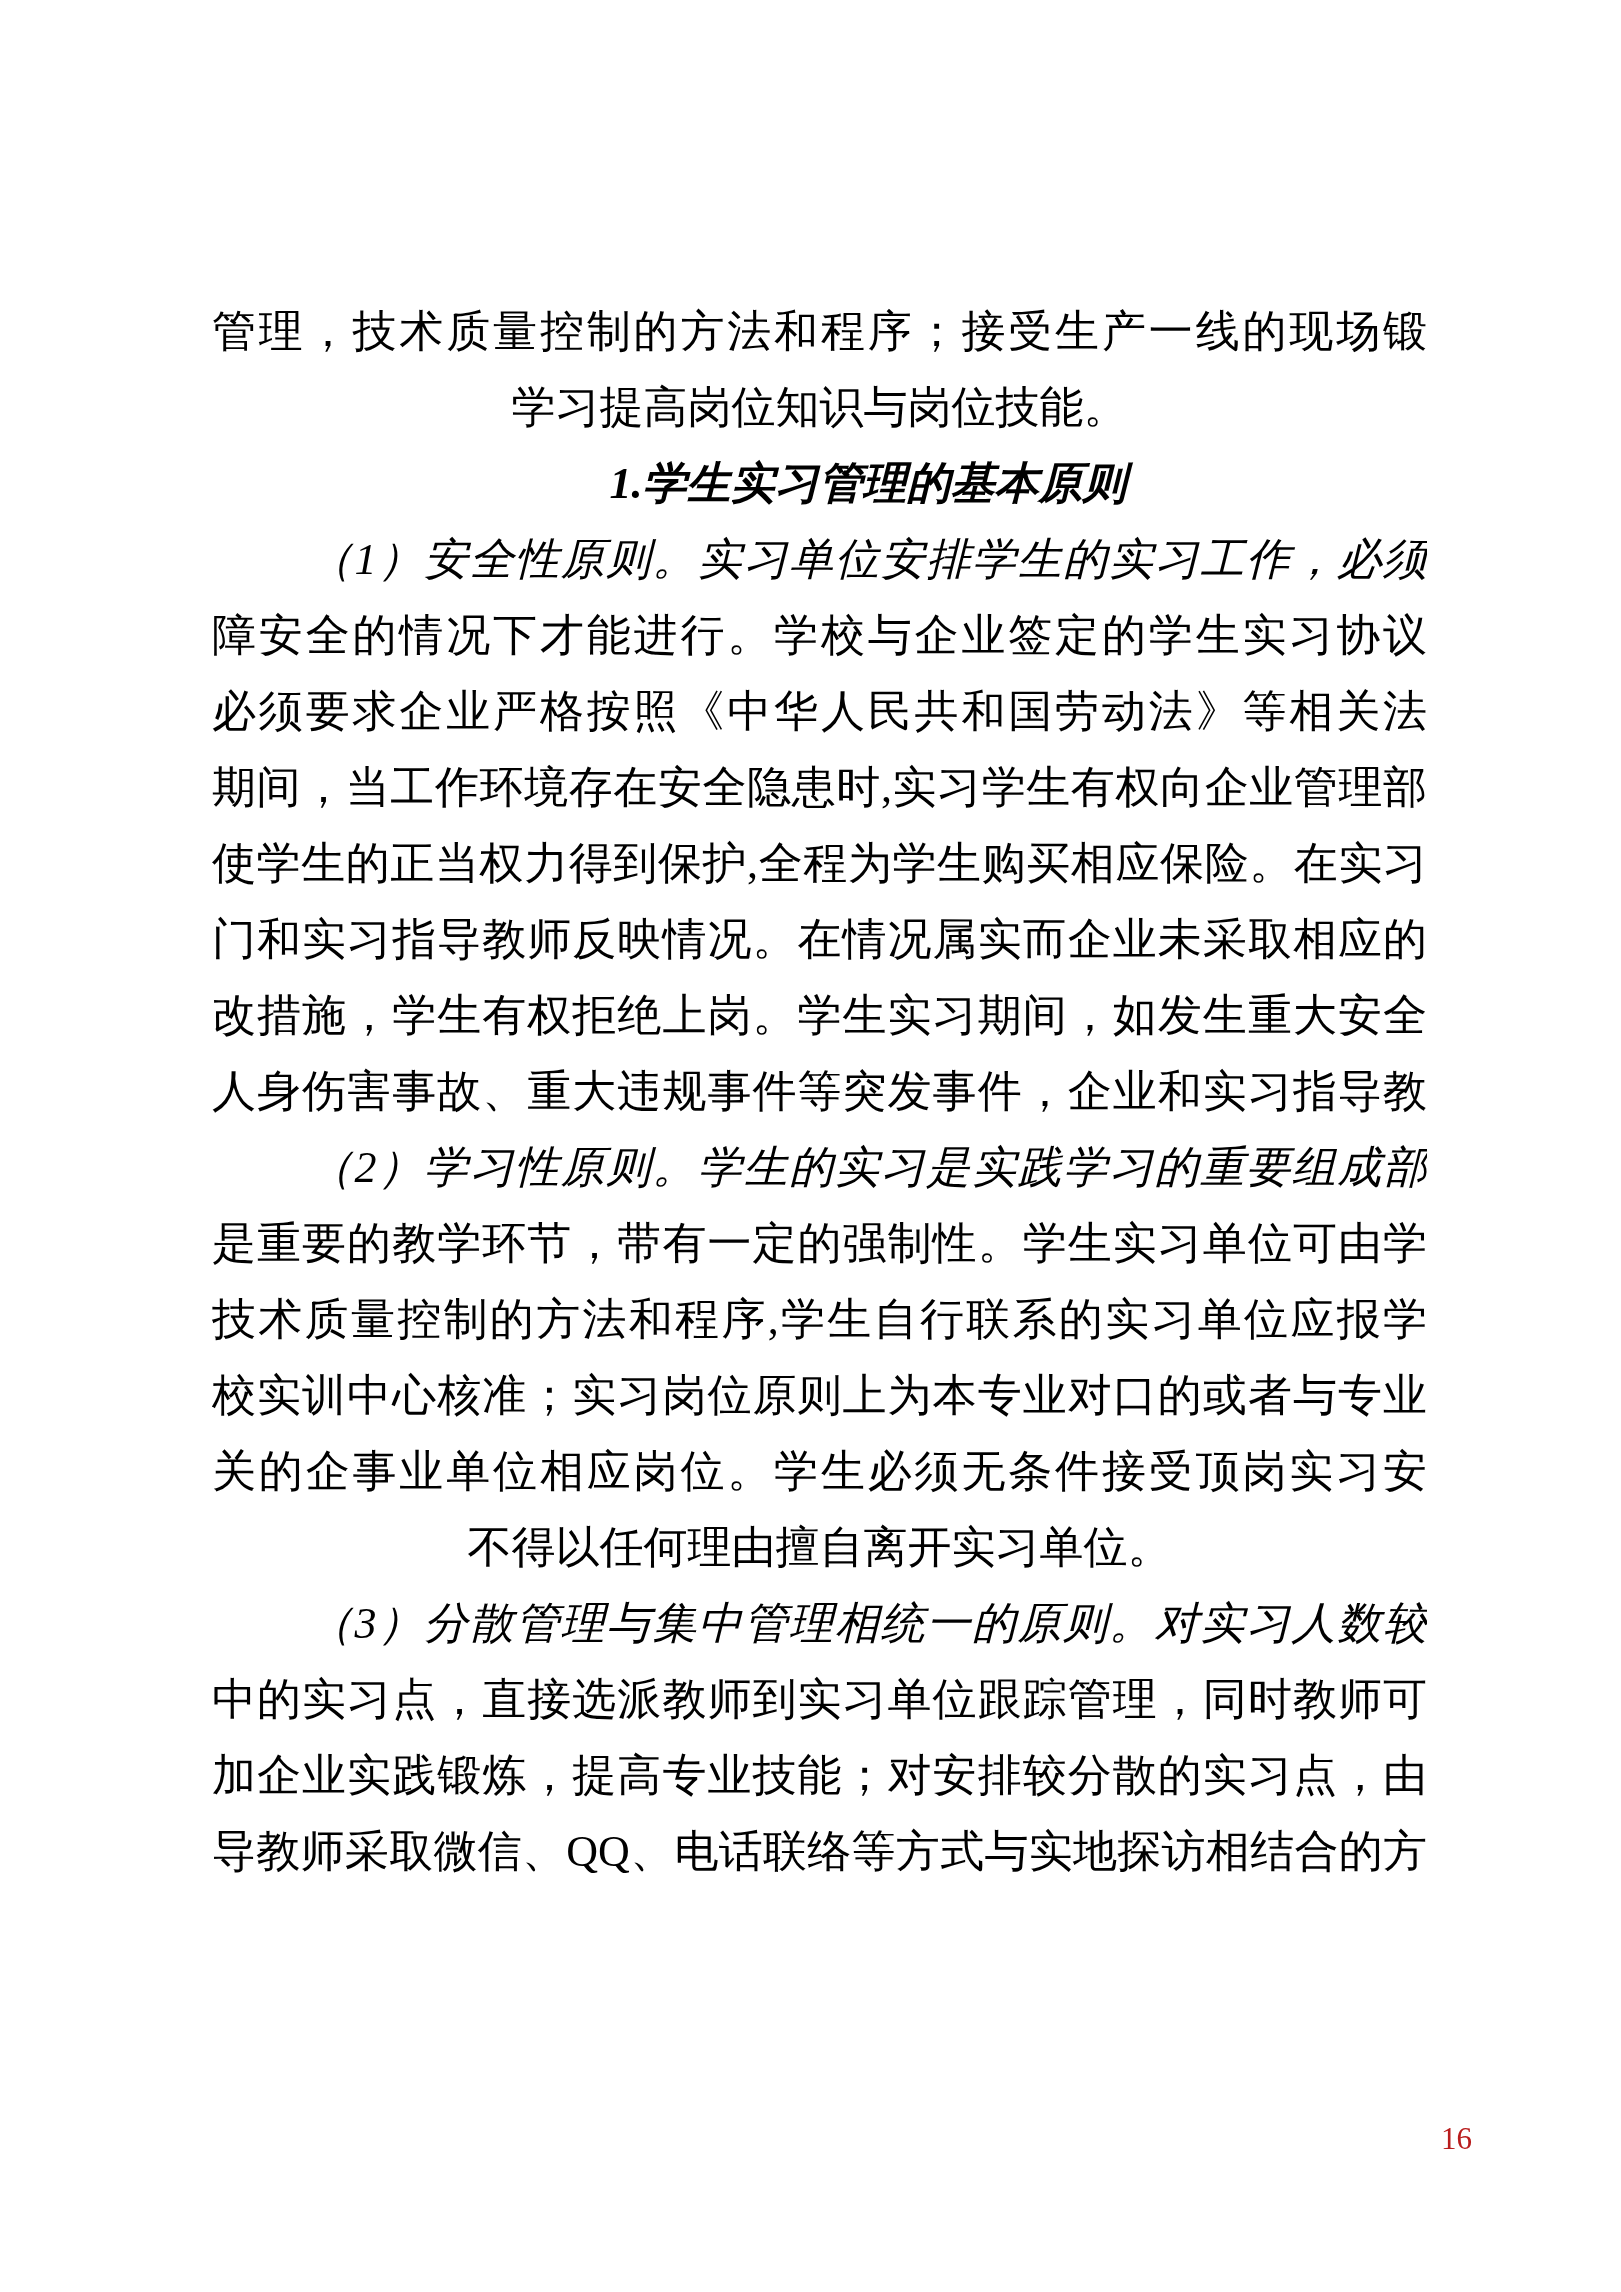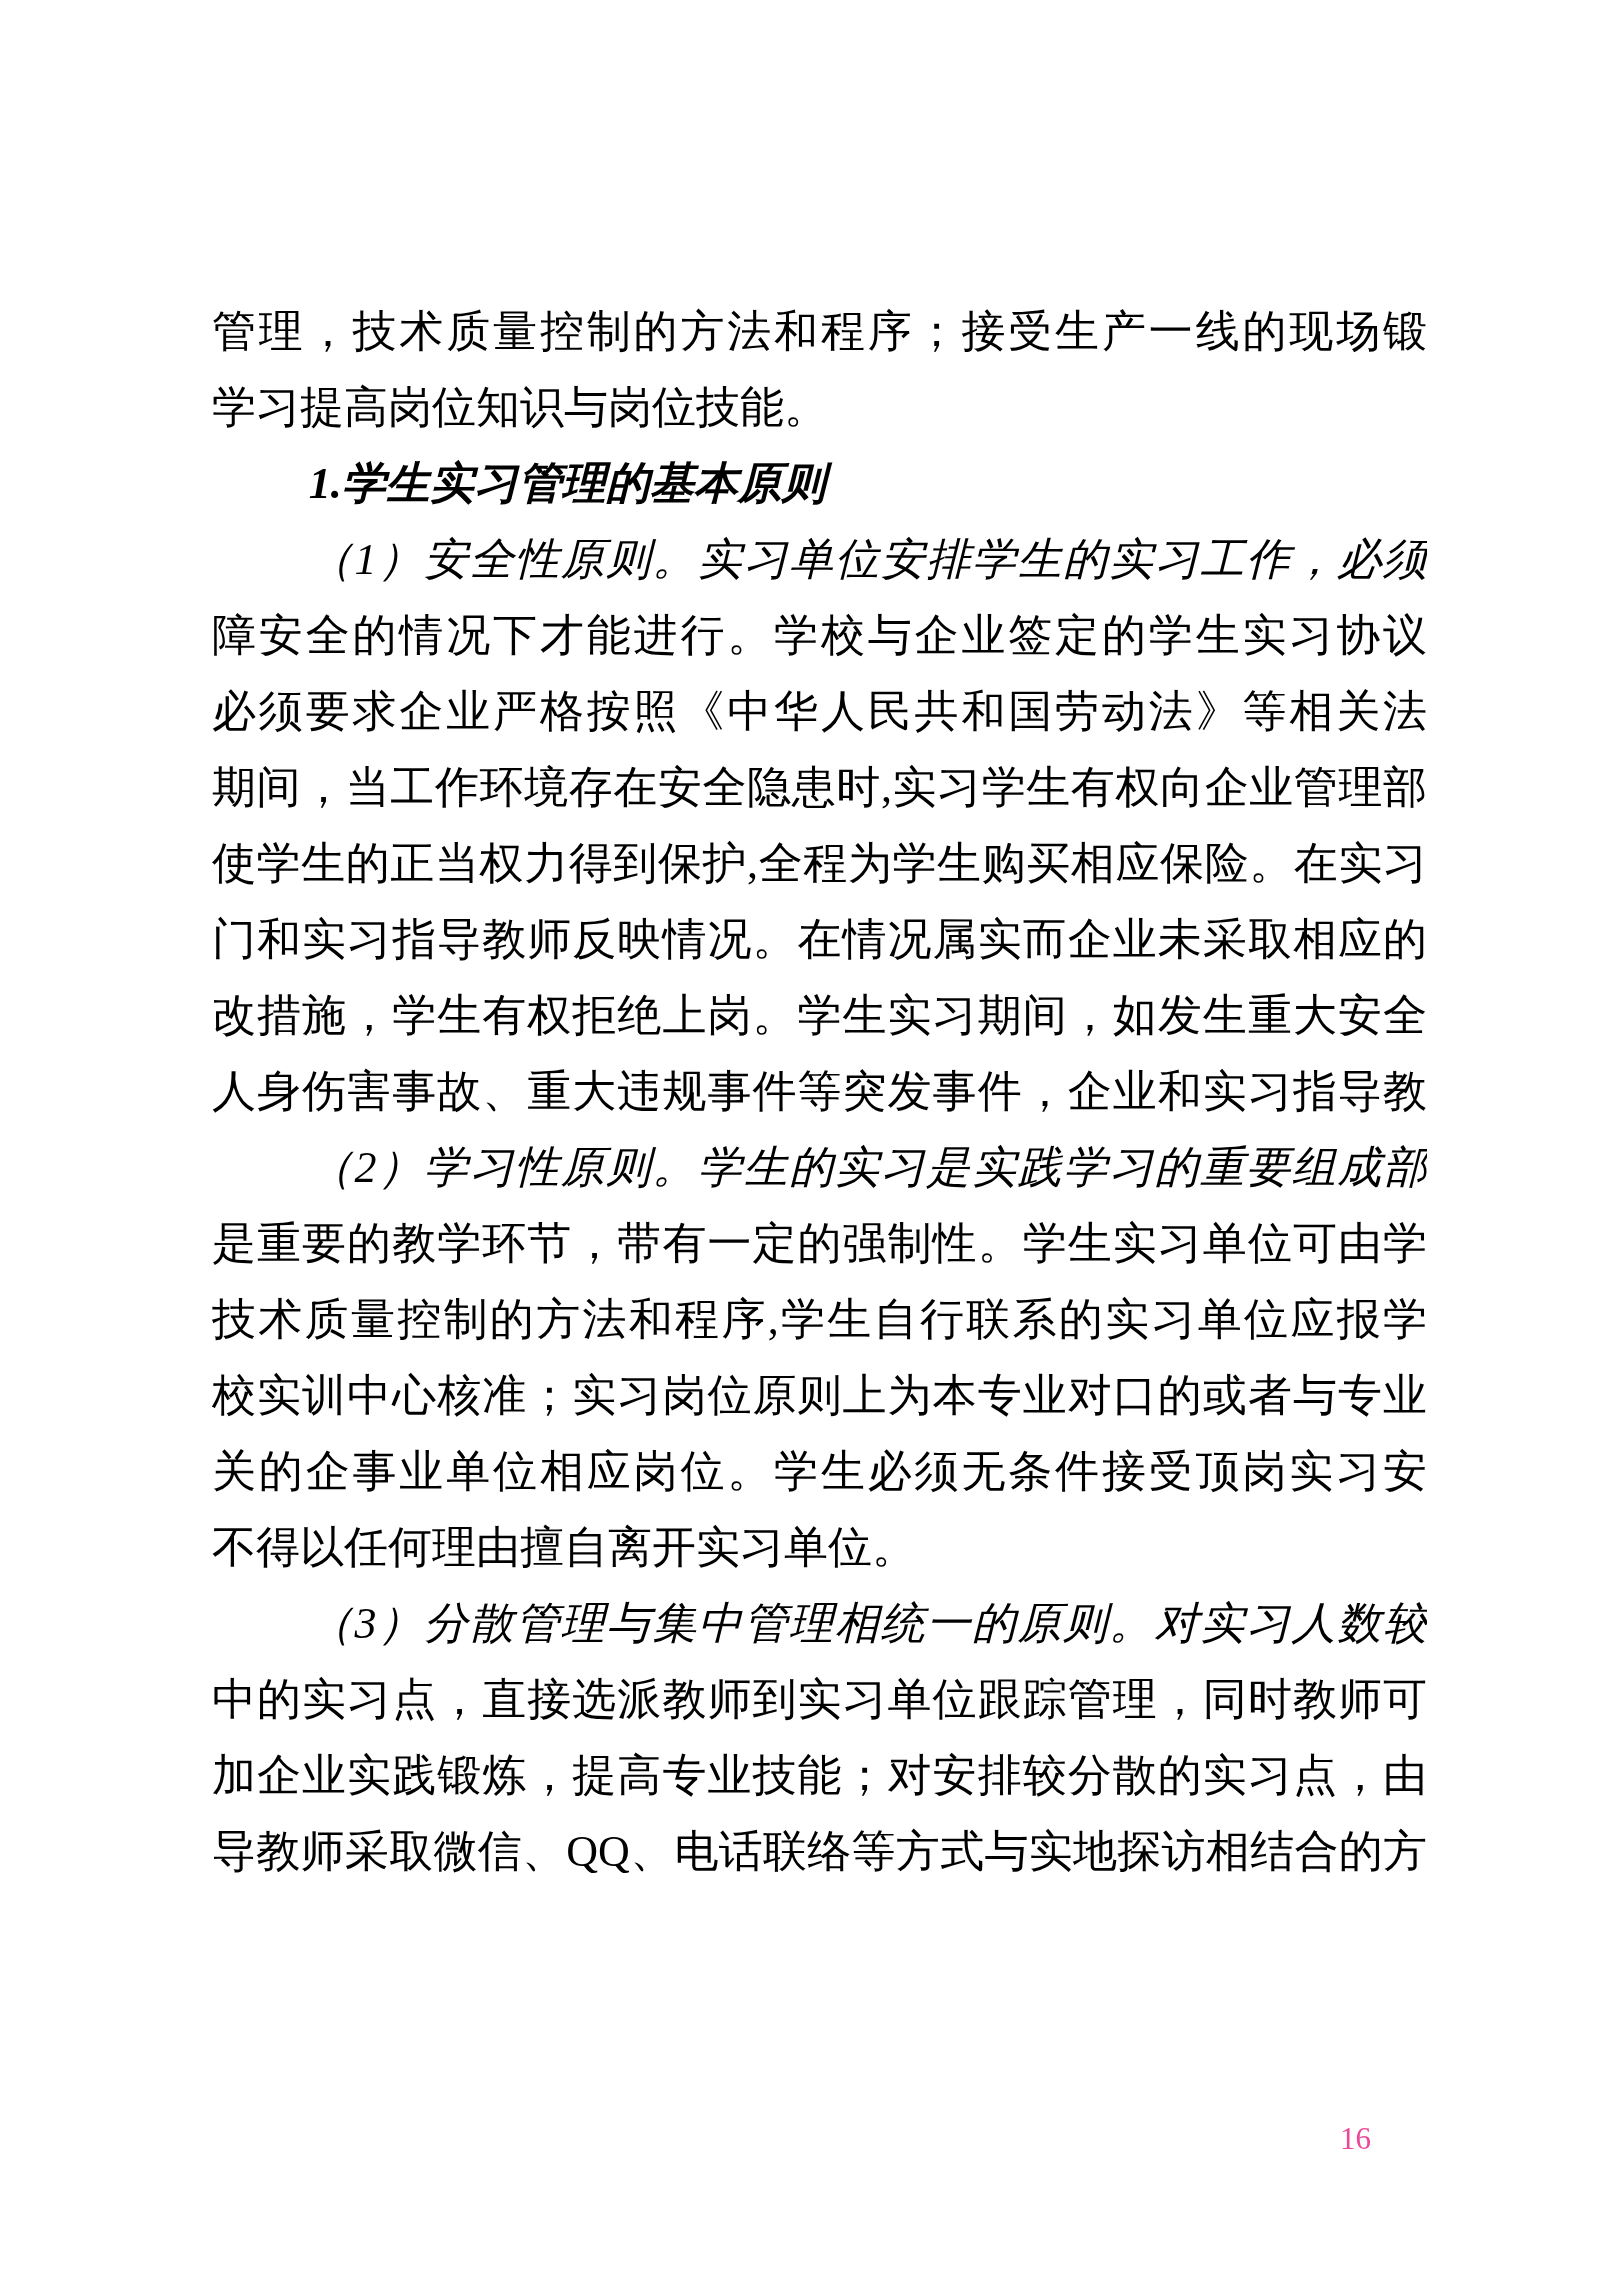--- a/index.html
+++ b/index.html
@@ -24,43 +24,43 @@
     position: absolute;
     left: 212px;
     top: 294px;
     width: 1215px;
     font-size: 44px;
     line-height: 76px;
     letter-spacing: 0;
   }
   .line {
     white-space: nowrap;
-    text-align: left;
+    text-align: center;
     height: 76px;
   }
   .line.j {
     white-space: normal;
     text-align: justify;
     text-align-last: justify;
     overflow: hidden;
   }
   .line.indent {
     text-indent: 2.2em;
     font-style: italic;
   }
   .line.heading {
     font-weight: bold;
   }
   .page-number {
     position: absolute;
-    left: 1340px;
+    left: 1441px;
     top: 2119px;
     font-size: 31px;
     line-height: 39px;
-    color: #ec4899;
+    color: #b91c1c;
   }
 </style>
 </head>
 <body>
 
 <div class="page">
   <section class="text-block">
       <div class="line j">管理，技术质量控制的方法和程序；接受生产一线的现场锻炼，</div>
       <div class="line">学习提高岗位知识与岗位技能。</div>
       <div class="line indent heading">1.学生实习管理的基本原则</div>

